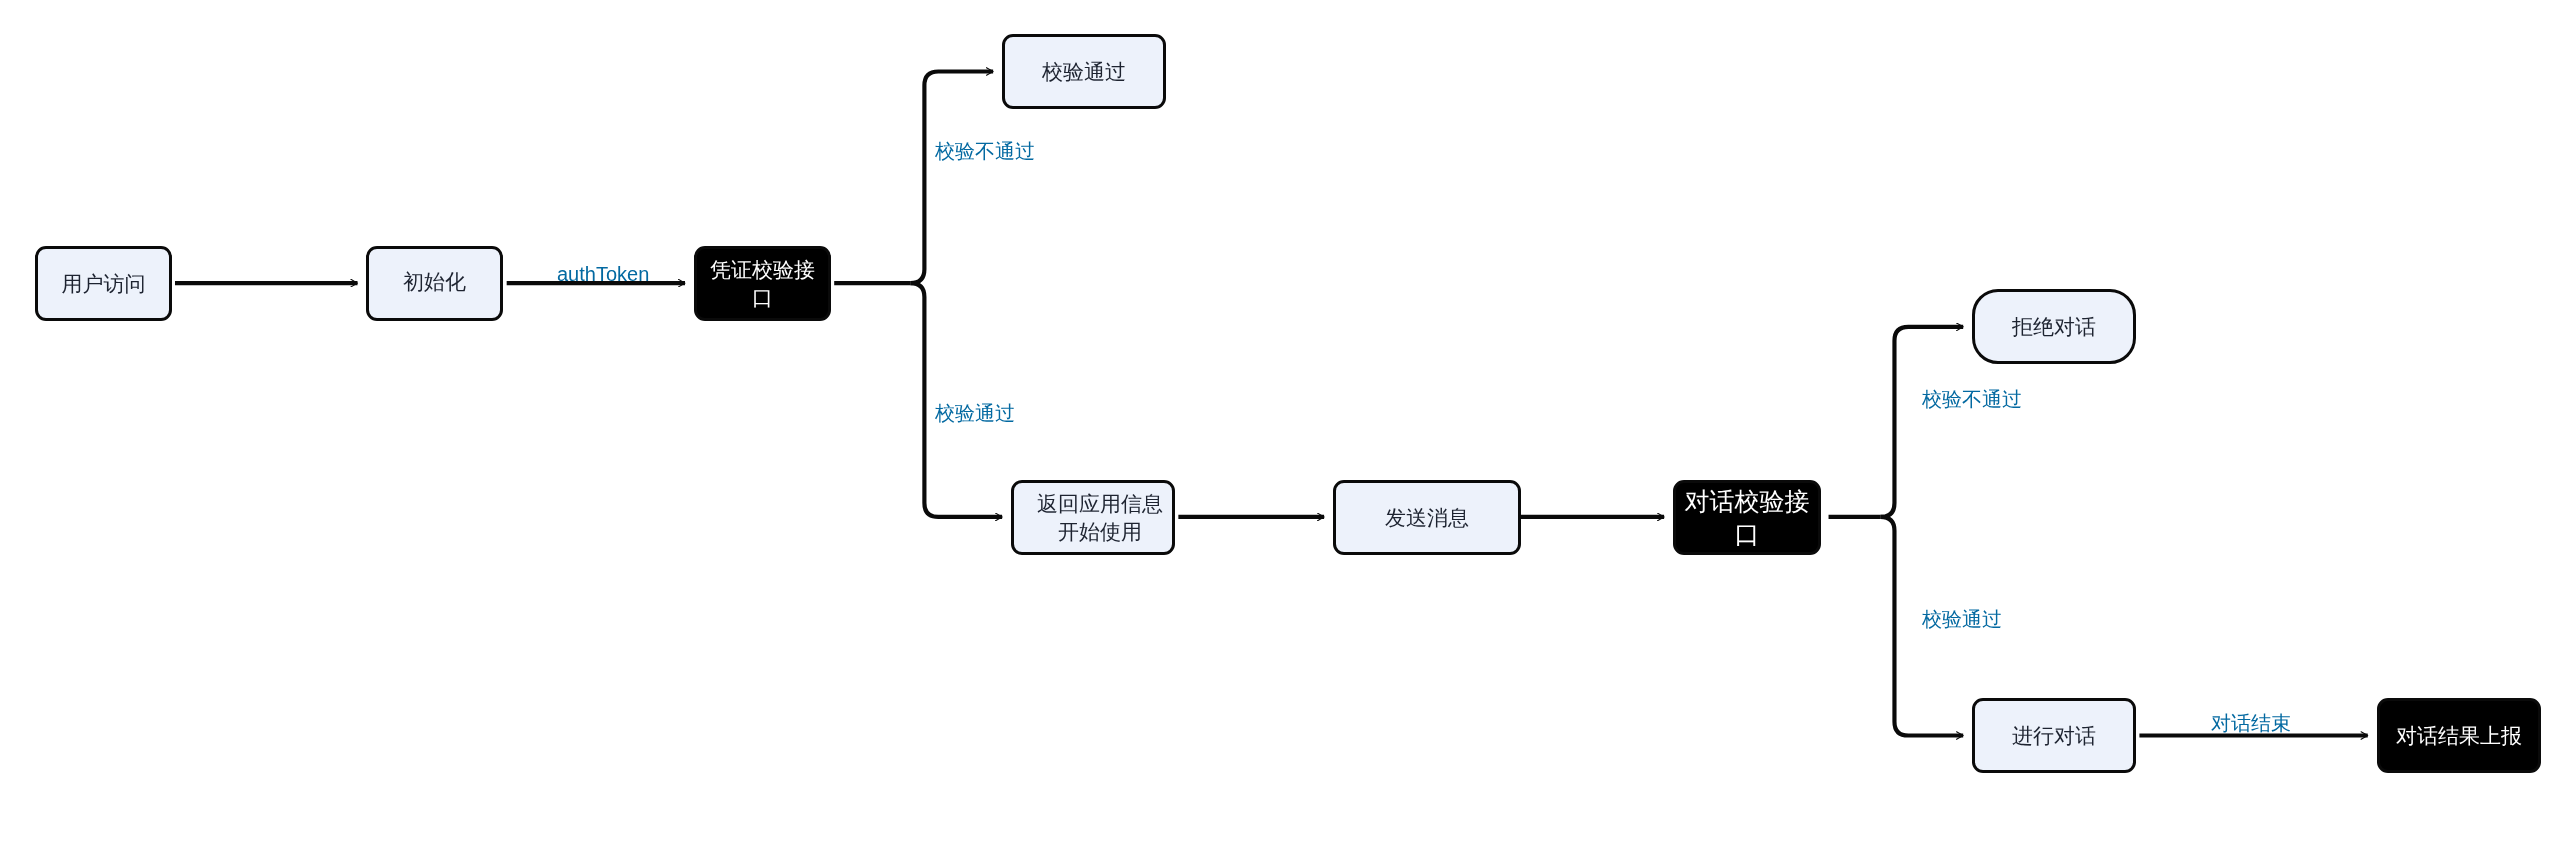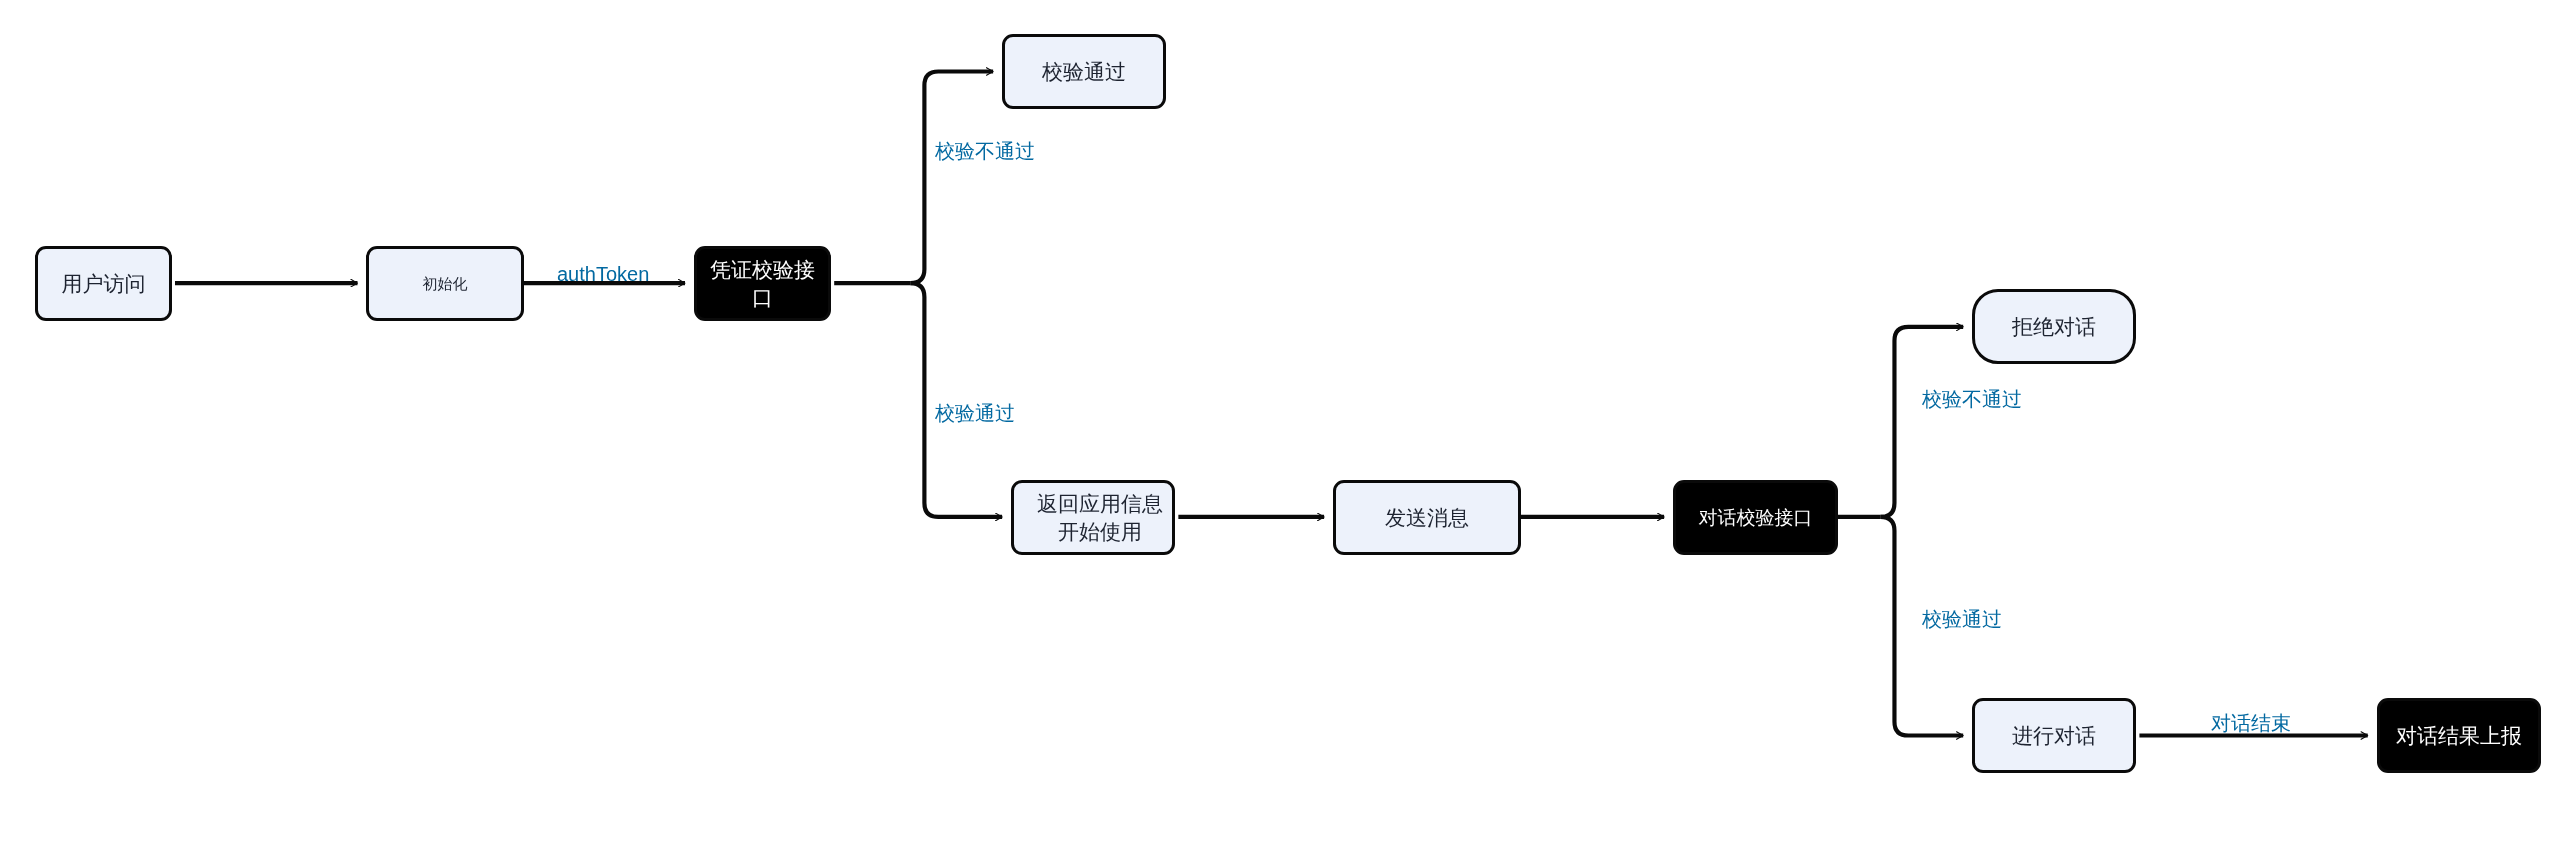--- a/index.html
+++ b/index.html
@@ -92,42 +92,42 @@
       <path d="M 2710 745 Q 2730 745 2730 765 L 2730 1040 Q 2730 1060 2750 1060 L 2829 1060" marker-end="url(#arrow)"></path>
 
       <path d="M 3083 1060 L 3412 1060" marker-end="url(#arrow)"></path>
     </g>
   </svg>
 
   <div class="node fill-light" style="left:35px; top:246px; width:137px; height:75px; font-size:21px;">
     <span class="node-label">用户访问</span>
   </div>
 
-  <div class="node fill-light" style="left:366px; top:246px; width:158px; height:75px; font-size:15px;">
+  <div class="node fill-light" style="left:366px; top:246px; width:137px; height:75px; font-size:21px;font-family:Liberation Mono, monospace;">
     <span class="node-label">初始化</span>
   </div>
 
   <div class="node fill-green" style="left:694px; top:246px; width:137px; height:75px; font-size:21px;">
     <span class="node-label">凭证校验接口</span>
   </div>
 
   <div class="node fill-light" style="left:1002px; top:34px; width:164px; height:75px; font-size:21px;">
     <span class="node-label">校验通过</span>
   </div>
 
   <div class="node fill-light" style="left:1011px; top:480px; width:164px; height:75px; font-size:21px;padding-left:14px;">
     <span class="node-label">返回应用信息
 开始使用</span>
   </div>
 
   <div class="node fill-light" style="left:1333px; top:480px; width:188px; height:75px; font-size:21px;">
     <span class="node-label">发送消息</span>
   </div>
 
-  <div class="node fill-green" style="left:1673px; top:480px; width:165px; height:75px; font-size:19px;">
+  <div class="node fill-green" style="left:1673px; top:480px; width:148px; height:75px; font-size:25px;">
     <span class="node-label">对话校验接口</span>
   </div>
 
   <div class="node fill-light" style="left:1972px; top:289px; width:164px; height:75px; font-size:21px;border-radius:26px;">
     <span class="node-label">拒绝对话</span>
   </div>
 
   <div class="node fill-light" style="left:1972px; top:698px; width:164px; height:75px; font-size:21px;">
     <span class="node-label">进行对话</span>
   </div>

